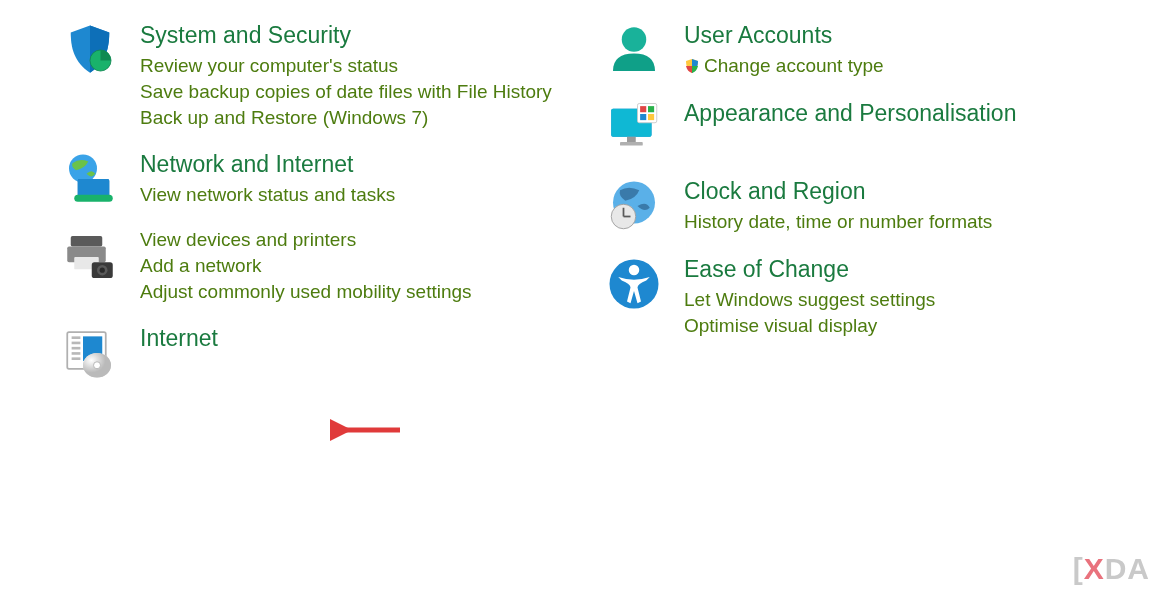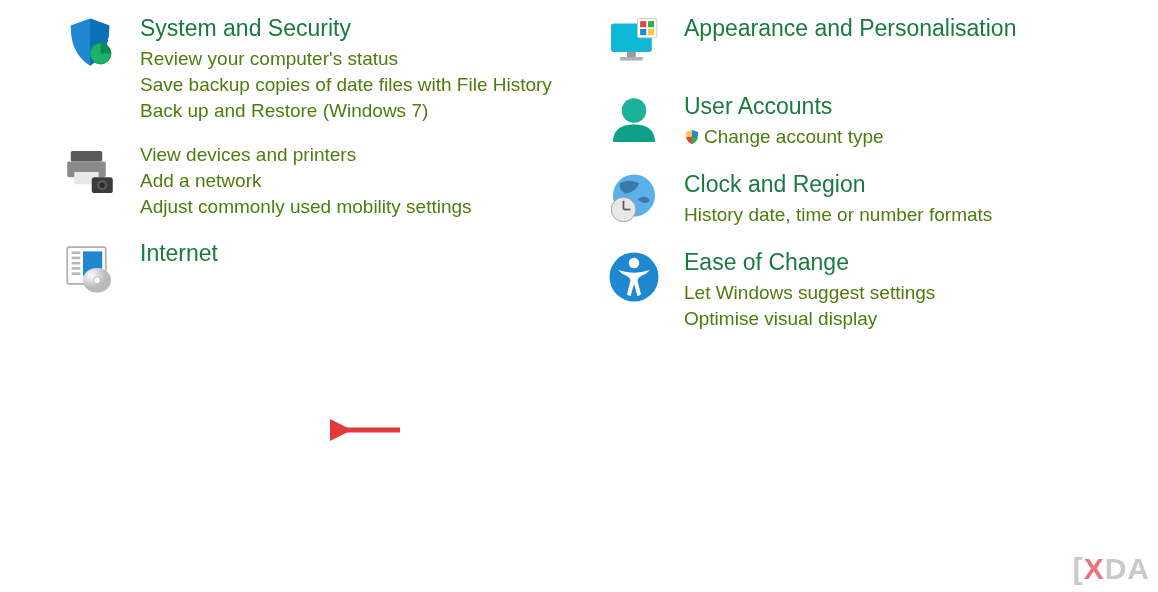--- a/index.html
+++ b/index.html
@@ -6,21 +6,21 @@
   body {
     width: 1158px;
     height: 592px;
     background: #ffffff;
     font-family: "Segoe UI", Arial, sans-serif;
     position: relative;
     overflow: hidden;
   }
   .container {
     display: flex;
-    padding: 15px 40px 0 60px;
+    padding: 22px 40px 0 60px;
     gap: 30px;
   }
   .col { flex: 1; }
   .category {
     display: flex;
     gap: 20px;
     margin-bottom: 18px;
   }
   .icon-holder {
     width: 60px;
@@ -87,20 +87,36 @@
         </svg>
       </div>
       <div class="text-holder">
         <div class="cat-title">System and Security</div>
         <div class="cat-link">Review your computer's status</div>
         <div class="cat-link">Save backup copies of date files with File History</div>
         <div class="cat-link">Back up and Restore (Windows 7)</div>
       </div>
     </div>
 
+    <div class="category">
+      <div class="icon-holder">
+        <svg viewBox="0 0 64 64">
+          <circle cx="24" cy="20" r="16" fill="#3aa3e8"></circle>
+          <path d="M12 14 Q20 8 30 12 Q26 20 16 22 Q10 18 12 14" fill="#6bc24a"></path>
+          <path d="M28 26 Q34 20 38 26 Q34 32 28 26" fill="#6bc24a"></path>
+          <rect x="18" y="32" width="36" height="22" rx="2" fill="#0d6fb8"></rect>
+          <rect x="18" y="32" width="36" height="22" rx="2" fill="#1e88d0"></rect>
+          <rect x="14" y="50" width="44" height="8" rx="4" fill="#19b26b"></rect>
+        </svg>
+      </div>
+      <div class="text-holder">
+        <div class="cat-title">Network and Internet</div>
+        <div class="cat-link">View network status and tasks</div>
+      </div>
+    </div>
 
     <div class="category">
       <div class="icon-holder">
         <svg viewBox="0 0 64 64">
           <rect x="10" y="8" width="36" height="12" rx="2" fill="#5a5a5a"></rect>
           <rect x="6" y="20" width="44" height="18" rx="2" fill="#8a8a8a"></rect>
           <rect x="6" y="20" width="44" height="18" rx="2" fill="url(#g1)"></rect>
           <rect x="14" y="32" width="28" height="14" rx="1" fill="#e8e8e8"></rect>
           <rect x="34" y="38" width="24" height="18" rx="3" fill="#3a3a3a"></rect>
           <circle cx="46" cy="47" r="6" fill="#5a5a5a"></circle>
@@ -140,39 +156,20 @@
       </div>
     </div>
 
   </div>
 
   <div class="col">
 
     <div class="category">
       <div class="icon-holder">
         <svg viewBox="0 0 64 64">
-          <rect x="6" y="10" width="46" height="32" rx="2" fill="#1e88d0"></rect>
-          <rect x="6" y="10" width="46" height="32" rx="2" fill="#0fb8d4"></rect>
-          <rect x="24" y="42" width="10" height="6" fill="#9a9a9a"></rect>
-          <rect x="16" y="48" width="26" height="4" rx="1" fill="#b0b0b0"></rect>
-          <rect x="36" y="4" width="22" height="22" rx="2" fill="#fff" stroke="#c8c8c8"></rect>
-          <rect x="39" y="7" width="7" height="7" fill="#e04545"></rect>
-          <rect x="48" y="7" width="7" height="7" fill="#2ab14a"></rect>
-          <rect x="39" y="16" width="7" height="7" fill="#1e88d0"></rect>
-          <rect x="48" y="16" width="7" height="7" fill="#ffc83d"></rect>
-        </svg>
-      </div>
-      <div class="text-holder">
-        <div class="cat-title">Appearance and Personalisation</div>
-      </div>
-    </div>
-
-    <div class="category">
-      <div class="icon-holder">
-        <svg viewBox="0 0 64 64">
           <circle cx="32" cy="20" r="14" fill="#19b29a"></circle>
           <path d="M8 56 Q8 36 32 36 Q56 36 56 56 Z" fill="#0fa088"></path>
         </svg>
       </div>
       <div class="text-holder">
         <div class="cat-title">User Accounts</div>
         <div class="cat-link">
           <svg class="shield-mini" viewBox="0 0 16 16">
             <path d="M8 1 L14 3 C14 8 12 13 8 15 C4 13 2 8 2 3 Z" fill="#ffc83d"></path>
             <path d="M8 1 L14 3 C14 8 12 13 8 15 L8 1 Z" fill="#1e88d0"></path>
@@ -180,20 +177,39 @@
             <path d="M2 8 L8 8 L8 15 C5 14 3 12 2 8 Z" fill="#e04545"></path>
           </svg>
           <span>Change account type</span>
         </div>
       </div>
     </div>
 
     <div class="category">
       <div class="icon-holder">
         <svg viewBox="0 0 64 64">
+          <rect x="6" y="10" width="46" height="32" rx="2" fill="#1e88d0"></rect>
+          <rect x="6" y="10" width="46" height="32" rx="2" fill="#0fb8d4"></rect>
+          <rect x="24" y="42" width="10" height="6" fill="#9a9a9a"></rect>
+          <rect x="16" y="48" width="26" height="4" rx="1" fill="#b0b0b0"></rect>
+          <rect x="36" y="4" width="22" height="22" rx="2" fill="#fff" stroke="#c8c8c8"></rect>
+          <rect x="39" y="7" width="7" height="7" fill="#e04545"></rect>
+          <rect x="48" y="7" width="7" height="7" fill="#2ab14a"></rect>
+          <rect x="39" y="16" width="7" height="7" fill="#1e88d0"></rect>
+          <rect x="48" y="16" width="7" height="7" fill="#ffc83d"></rect>
+        </svg>
+      </div>
+      <div class="text-holder">
+        <div class="cat-title">Appearance and Personalisation</div>
+      </div>
+    </div>
+
+    <div class="category">
+      <div class="icon-holder">
+        <svg viewBox="0 0 64 64">
           <circle cx="32" cy="28" r="24" fill="#5ab0e8"></circle>
           <path d="M16 14 Q26 8 38 14 Q34 24 22 26 Q14 20 16 14" fill="#3a7aaa"></path>
           <path d="M36 32 Q46 26 50 34 Q44 40 36 32" fill="#3a7aaa"></path>
           <circle cx="20" cy="44" r="14" fill="#e8e8e8" stroke="#9a9a9a" stroke-width="1"></circle>
           <line x1="20" y1="44" x2="20" y2="34" stroke="#5a5a5a" stroke-width="2"></line>
           <line x1="20" y1="44" x2="28" y2="44" stroke="#5a5a5a" stroke-width="2"></line>
         </svg>
       </div>
       <div class="text-holder">
         <div class="cat-title">Clock and Region</div>

